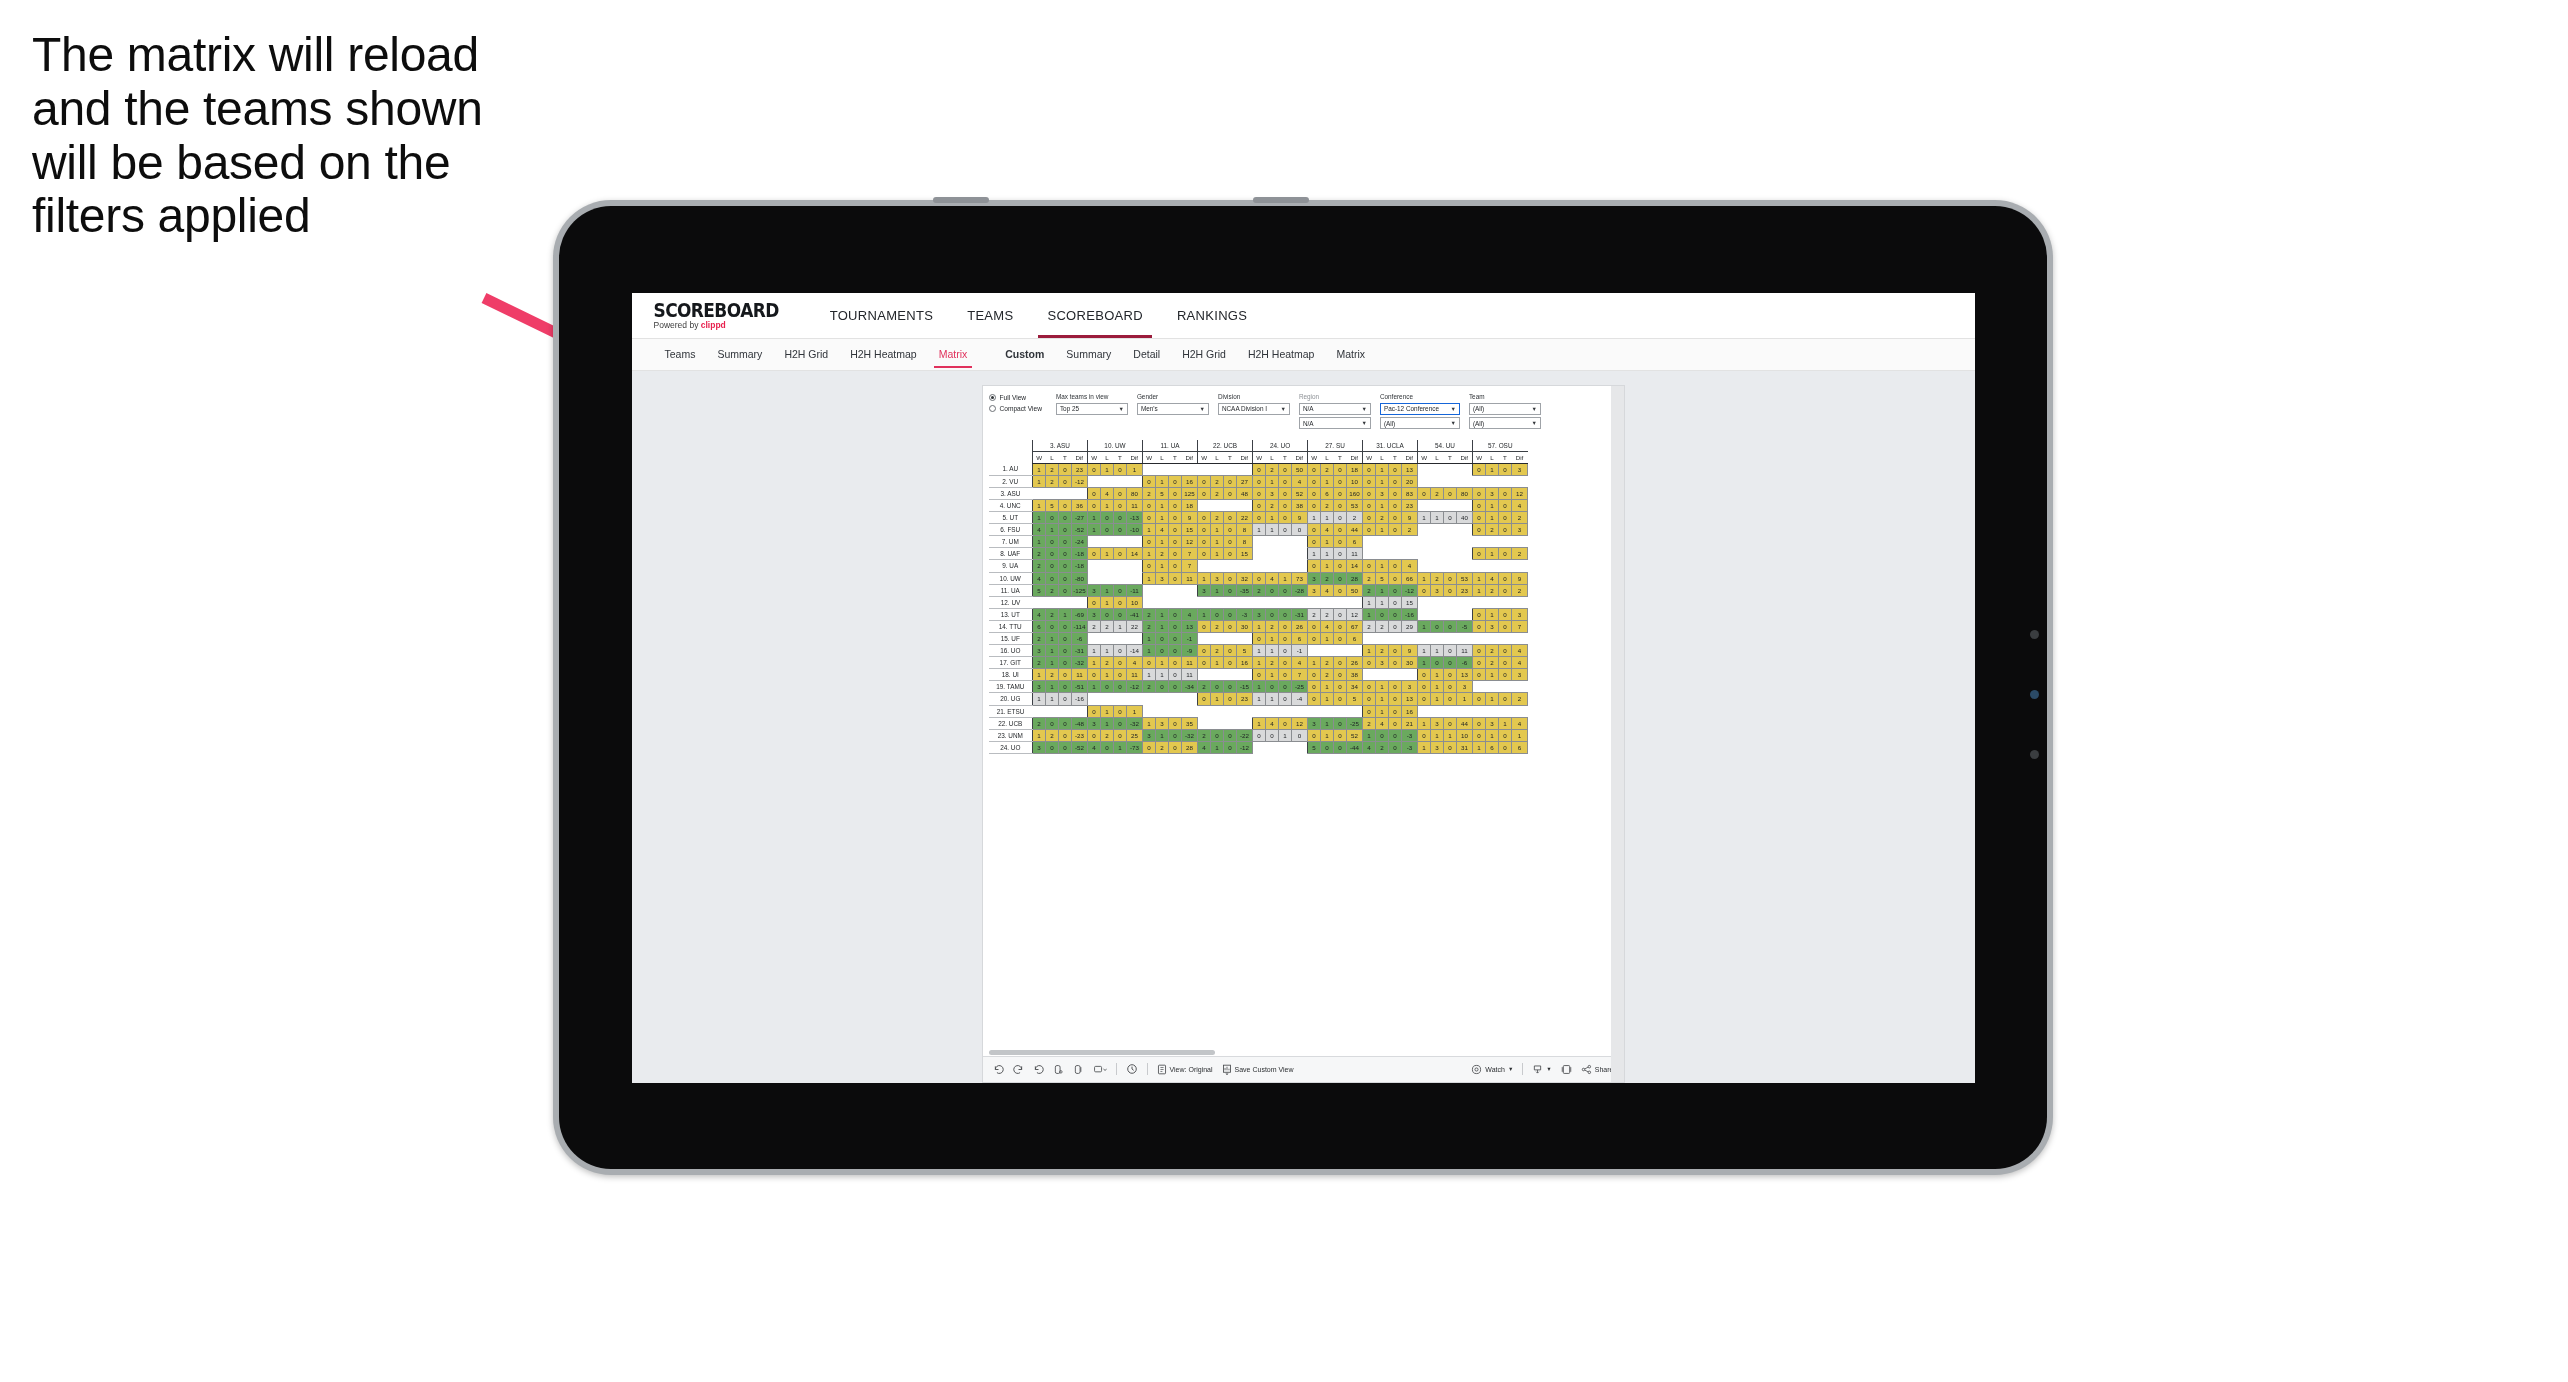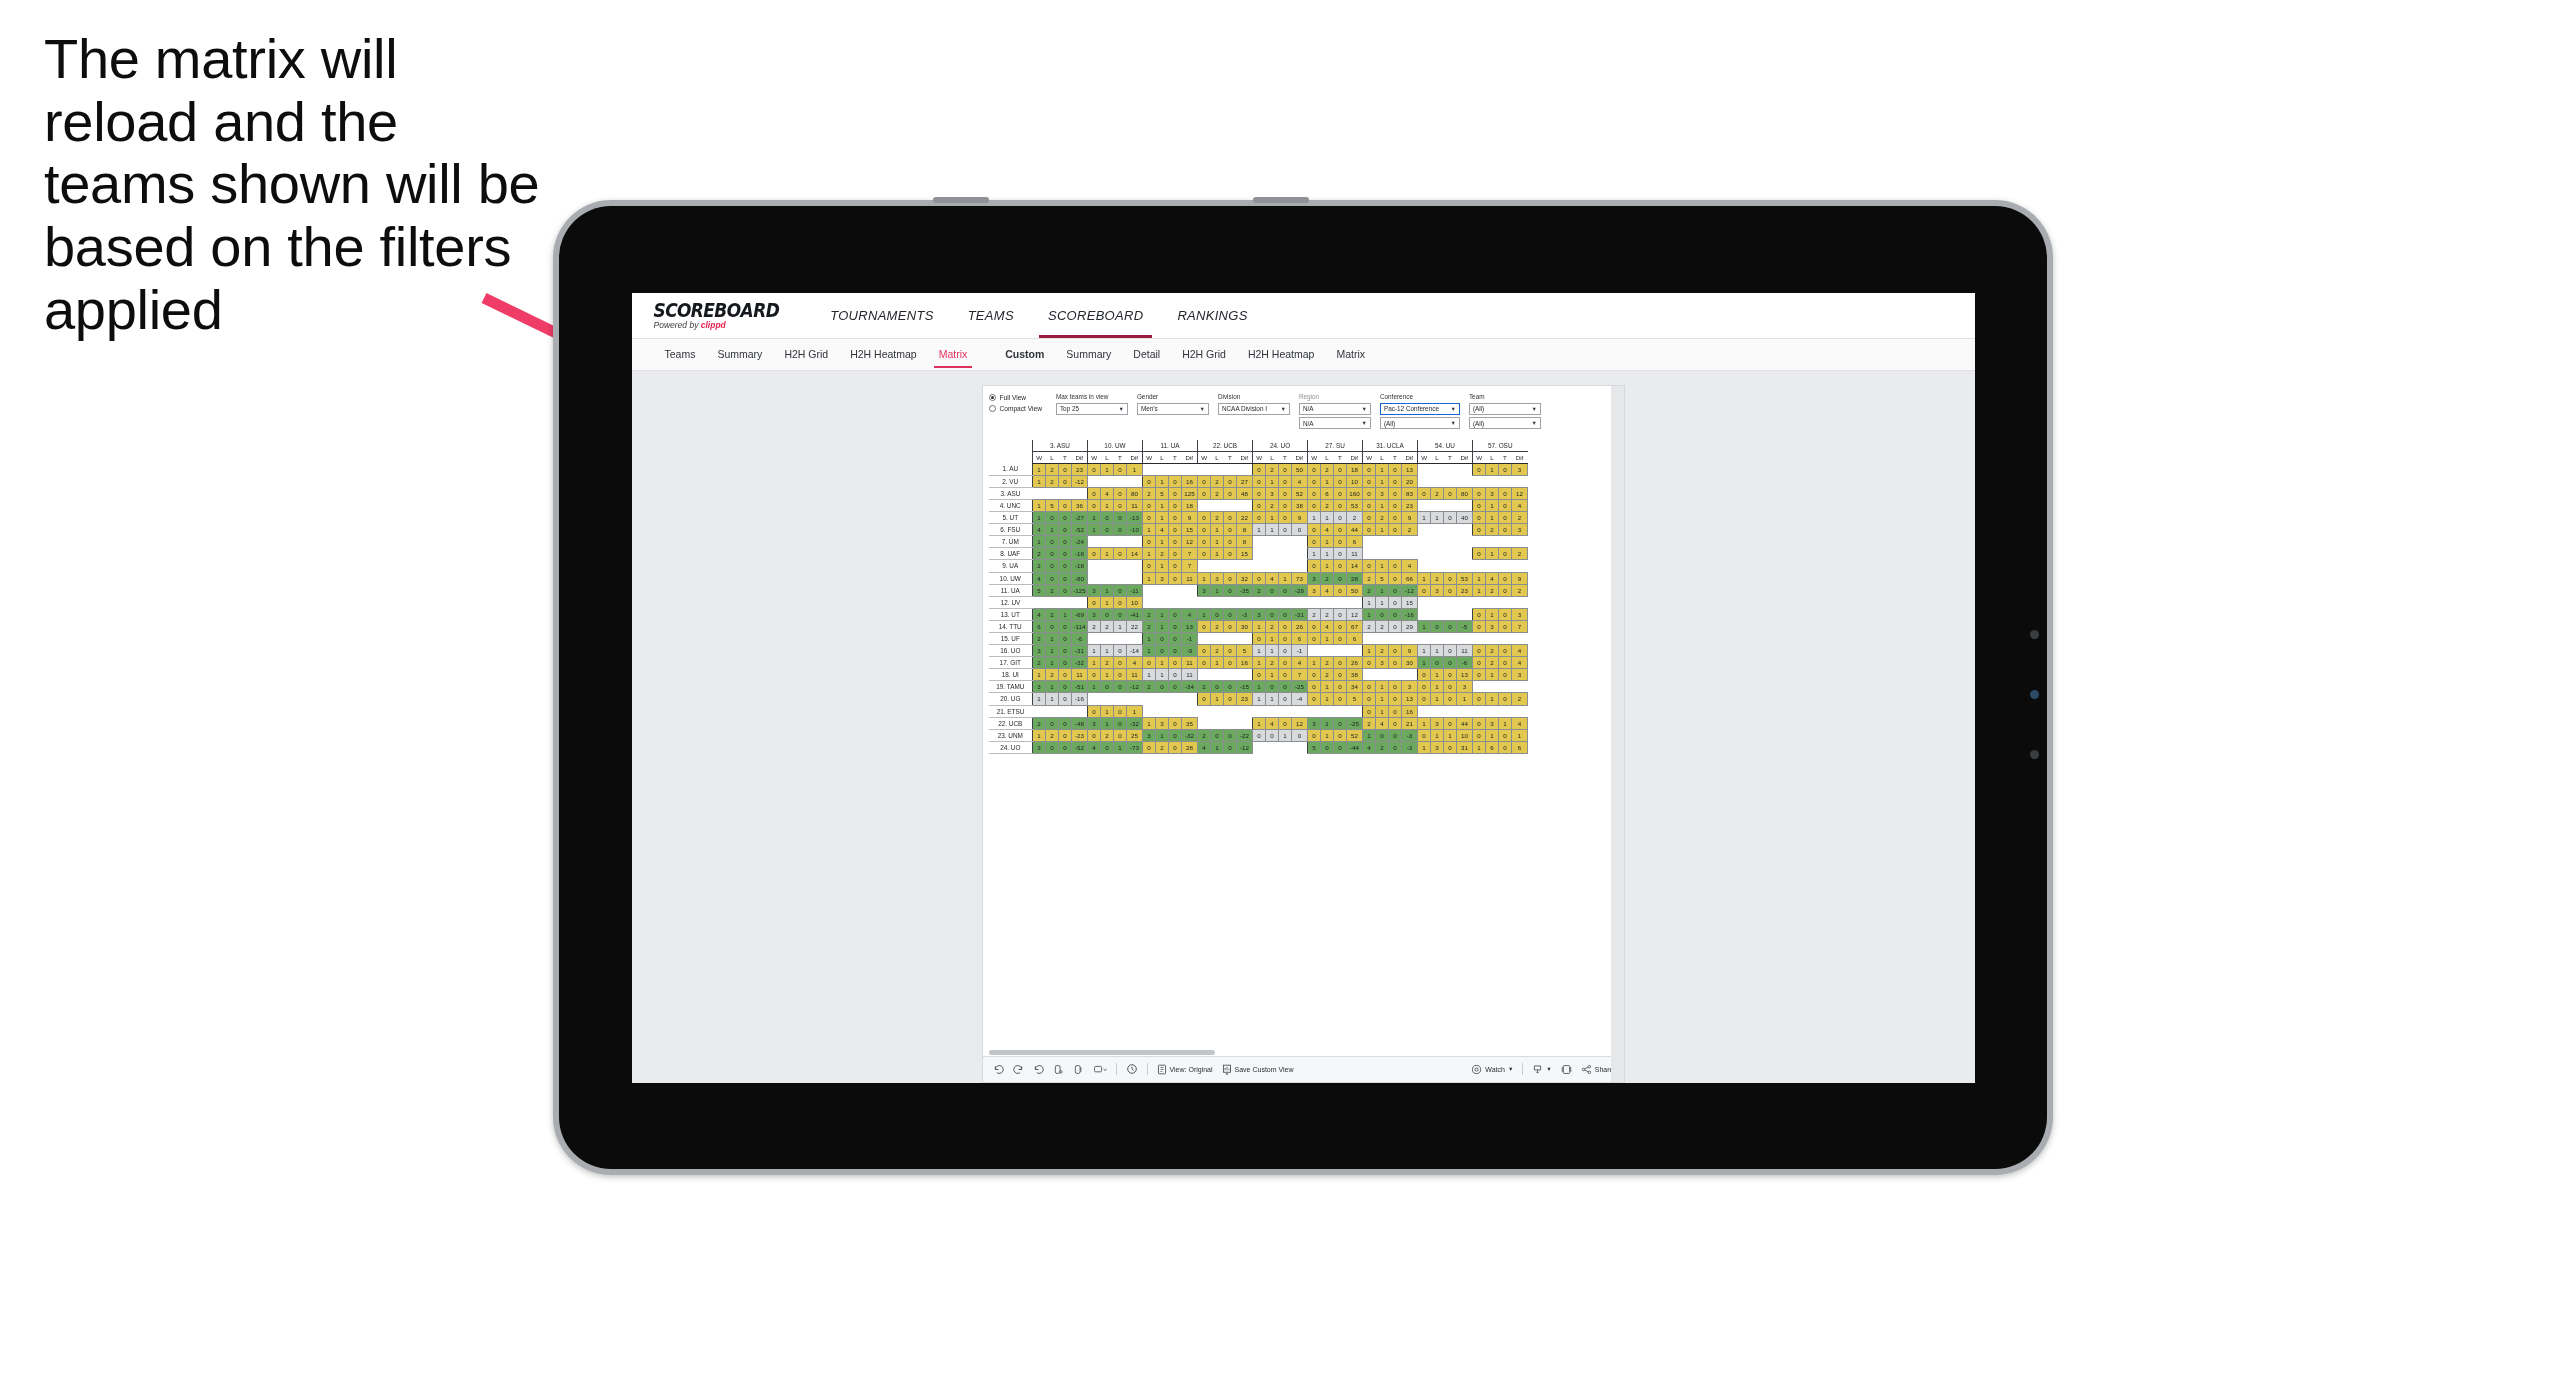--- a/index.html
+++ b/index.html
@@ -7,24 +7,24 @@
   body {
     background: #ffffff;
     font-family: "Liberation Sans", sans-serif;
     position: relative;
     overflow: hidden;
   }
 
   
   #annotation {
     position: absolute;
-    left: 44px;
+    left: 32px;
     top: 28px;
     width: 500px;
-    font-size: 56px;
+    font-size: 48px;
     line-height: 1.12;
     color: #0d0d0d;
     letter-spacing: -0.3px;
   }
 
   
   #arrow-svg {
     position: absolute;
     left: 480px;
     top: 290px;
@@ -87,21 +87,20 @@
 
   
   #topbar {
     height: 46px;
     background: #ffffff;
     display: flex;
     align-items: stretch;
     padding-left: 22px;
     border-bottom: 1px solid #e2e2e2;
     flex: none;
-    font-style: italic;
   }
   #brand { display: flex; flex-direction: column; justify-content: center; padding-right: 34px; }
   #brand-name {
     font-family: "DejaVu Sans", sans-serif;
     font-weight: bold;
     font-size: 17px;
     letter-spacing: -0.6px;
     color: #15181c;
     transform: scaleY(1.18);
     transform-origin: left center;

